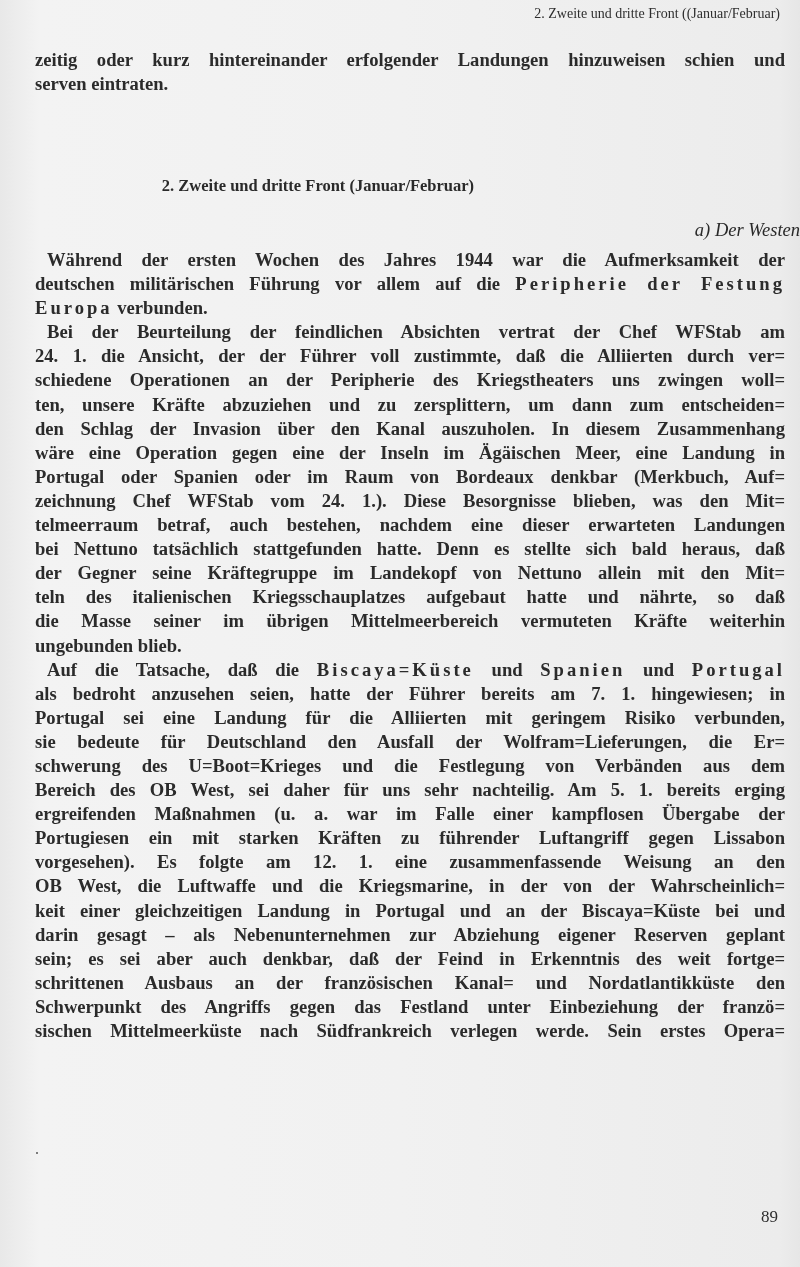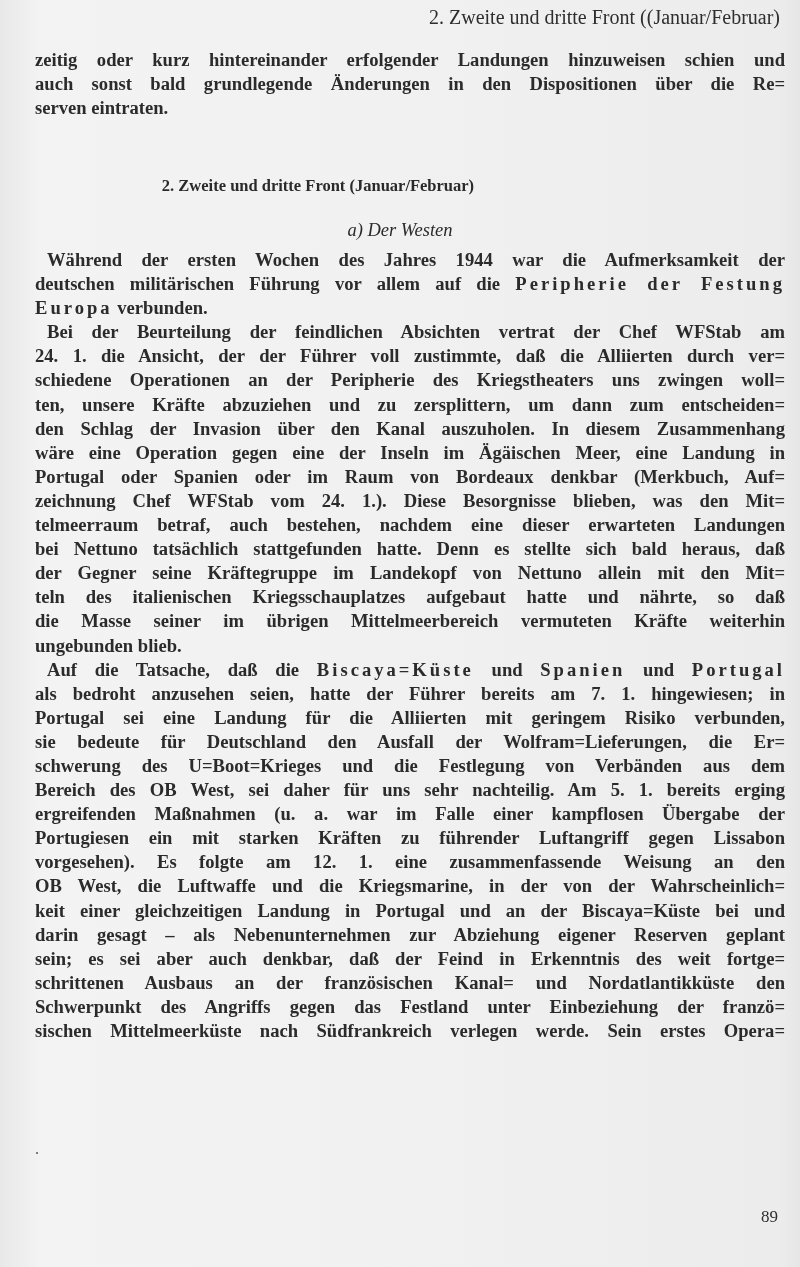--- a/index.html
+++ b/index.html
@@ -21,21 +21,21 @@
       top: 0;
       width: 800px;
       height: 1267px;
       background: linear-gradient(90deg, #e8e8e8 0px, #f3f3f3 40px, #f1f1f1 400px, #ececec 780px, #e6e6e6 800px);
     }
     .running-head {
       position: absolute;
       top: 6px;
       right: 20px;
       font-family: "Liberation Serif", serif;
-      font-size: 20px;
+      font-size: 14px;
       color: #2e2e2e;
       white-space: nowrap;
       text-align: right;
     }
     .text-block {
       position: absolute;
       left: 35px;
       width: 750px;
       font-family: "Liberation Serif", serif;
       font-size: 18.6px;
@@ -66,21 +66,21 @@
       font-family: "Liberation Serif", serif;
       font-weight: bold;
       font-size: 16.5px;
       color: #2a2a2a;
     }
     .subsection-heading {
       position: absolute;
       top: 220px;
       left: 0;
       width: 800px;
-      text-align: center;
+      text-align: right;
       font-family: "Liberation Serif", serif;
       font-style: italic;
       font-size: 18.5px;
       color: #2a2a2a;
     }
     .block-main { top: 248px; }
     .spaced {
       letter-spacing: 3px;
     }
     .page-number {
@@ -103,21 +103,20 @@
   </style>
 </head>
 <body>
 
 <div class="page">
 
   <div class="running-head">2. Zweite und dritte Front ((Januar/Februar)</div>
 
   <div class="text-block block-top">
     <span class="line">zeitig oder kurz hintereinander erfolgender Landungen hinzuweisen schien und</span>
-    <span class="line">auch sonst bald grundlegende Änderungen in den Dispositionen über die Re=</span>
     <span class="line last">serven eintraten.</span>
   </div>
 
   <div class="section-heading">2. Zweite und dritte Front (Januar/Februar)</div>
   <div class="subsection-heading">a) Der Westen</div>
 
   <div class="text-block block-main" id="main-body">
       <div>
         <span class="line indent">Während der ersten Wochen des Jahres 1944 war die Aufmerksamkeit der</span>
         <span class="line"><span>deutschen militärischen Führung vor allem auf die </span><span class="spaced">Peripherie der Festung</span></span>

